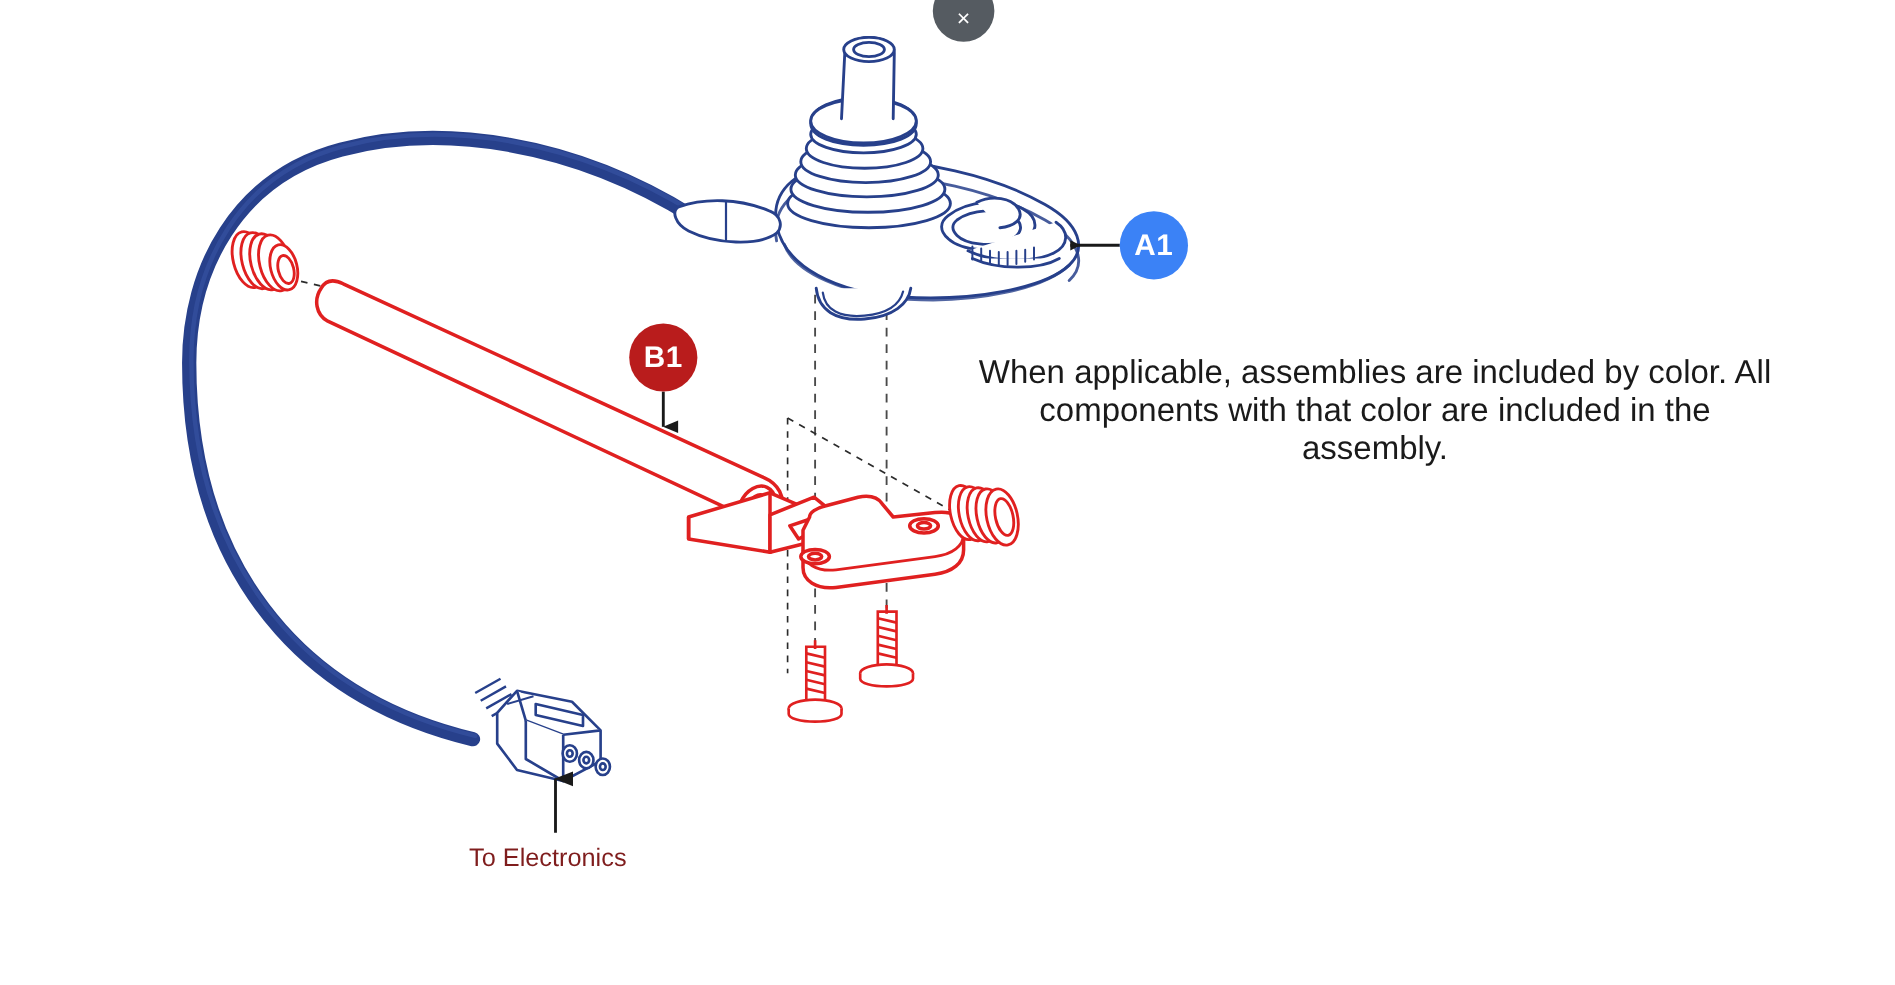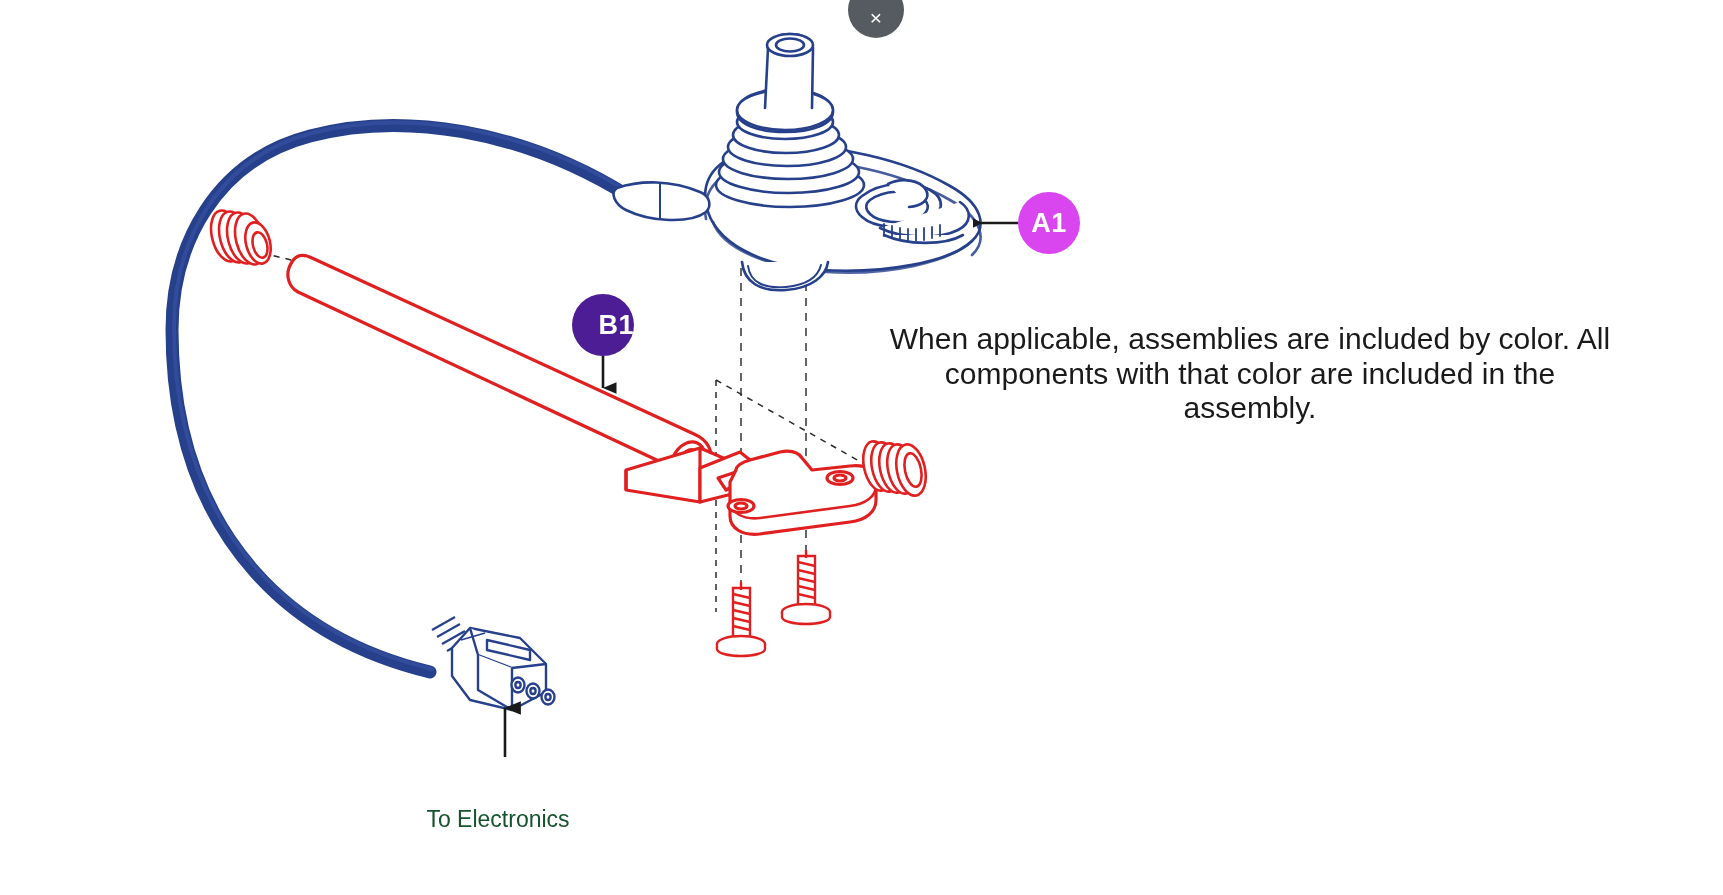--- a/index.html
+++ b/index.html
@@ -86,26 +86,26 @@
     font-size: 30px;
     line-height: 1.15;
     color: #1a1a1a;
     z-index: 25;
   }
 
   
   .cable-label {
     position: absolute;
     left: 388px;
-    top: 805px;
+    top: 765px;
     width: 220px;
     text-align: center;
     font-size: 23px;
     line-height: 1.22;
-    color: #14532d;
+    color: #7f1d1d;
     z-index: 25;
   }
   .cable-label .line { display: block; }
 </style>
 </head>
 <body>
 
 <div id="diagram-stage">
 
   <svg id="diagram-svg" viewBox="0 0 1723 895">
@@ -315,25 +315,25 @@
 
     <line x1="1018" y1="223" x2="973" y2="223" stroke="#1a1a1a" stroke-width="2.6" marker-end="url(#arrow-left)"></line>
     <line x1="603" y1="356" x2="603" y2="388" stroke="#1a1a1a" stroke-width="2.6" marker-end="url(#arrow-down)"></line>
     <line x1="505" y1="757" x2="505" y2="708" stroke="#1a1a1a" stroke-width="2.6" marker-end="url(#arrow-up)"></line>
   </svg>
 
   <button class="close-button">
     <span class="glyph">×</span>
   </button>
 
-  <div class="callout-badge" id="badge-a1" style="background:#d946ef;">
+  <div class="callout-badge" id="badge-a1" style="background:#3b82f6;">
     <span>A1</span>
   </div>
 
-  <div class="callout-badge" id="badge-b1" style="background:#4c1d95;justify-content:flex-end;">
+  <div class="callout-badge" id="badge-b1" style="background:#b91c1c;">
     <span>B1</span>
   </div>
 
   <div class="note-text">
     <span>When applicable, assemblies are included</span>
     <span>by color. All components with that color</span>
     <span>are included in the assembly.</span>
   </div>
 
   <div class="cable-label">

